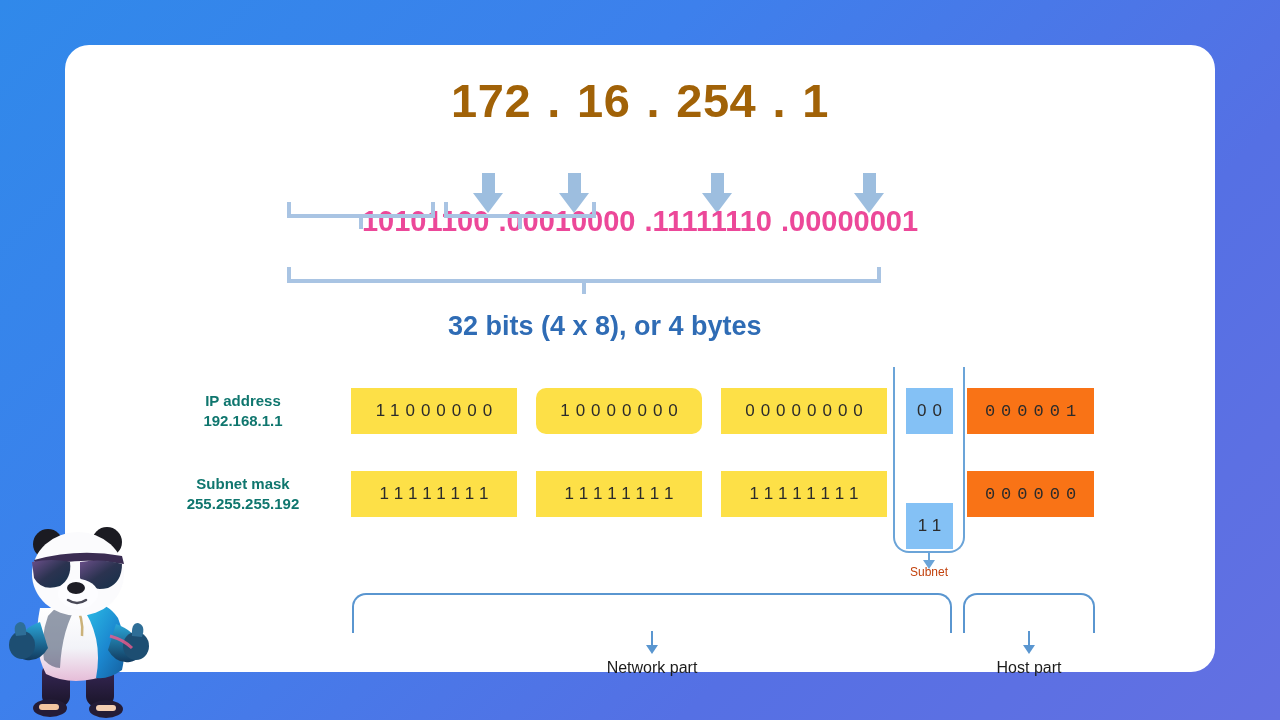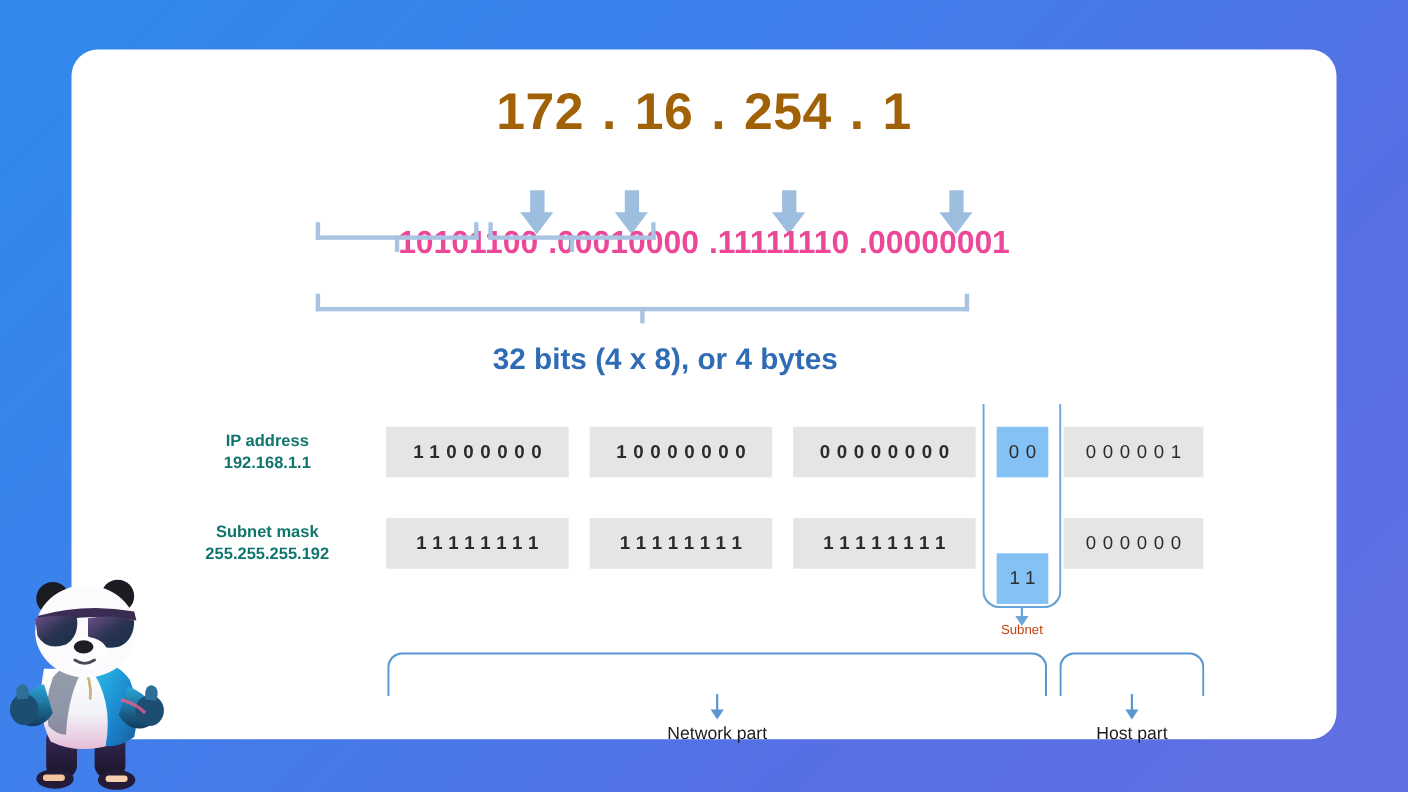--- a/index.html
+++ b/index.html
@@ -81,23 +81,23 @@
     line-height: 1.35; width: 190px;
   }
   .cell {
     position: absolute;
     height: 46px;
     display: flex; align-items: center; justify-content: center;
     font-size: 17px; color: #2b2b2b;
     letter-spacing: 6px; text-indent: 6px;
     font-family: "Liberation Sans", sans-serif;
   }
-  .cell.gray  { background: #e5e5e5; font-weight: bold; }
+  .cell.gray  { background: #fde047; }
   .cell.blue  { background: #84c1f5; }
-  .cell.green { background: #e5e5e5; }
+  .cell.green { background: #f97316; font-family: Liberation Mono, monospace; }
 
   
   .subnet-u {
     position: absolute;
     border: 2px solid #6ba4d8;
     border-top: none;
     border-bottom-left-radius: 16px;
     border-bottom-right-radius: 16px;
     background: transparent;
   }
@@ -207,21 +207,21 @@
   <div class="rowlabel" style="left:83px; top:346px;">
     <div>IP address</div>
     <div>192.168.1.1</div>
   </div>
   <div class="rowlabel" style="left:83px; top:429px;">
     <div>Subnet mask</div>
     <div>255.255.255.192</div>
   </div>
 
   <div class="cell gray" style="left:286px; top:343px; width:166px;">11000000</div>
-  <div class="cell gray" style="left:471px; top:343px; width:166px;">10000000</div>
+  <div class="cell gray" style="left:471px; top:343px; width:166px;border-radius:10px;">10000000</div>
   <div class="cell gray" style="left:656px; top:343px; width:166px;">00000000</div>
   <div class="cell blue" style="left:841px; top:343px; width:47px;">00</div>
   <div class="cell green" style="left:902px; top:343px; width:127px;">000001</div>
 
   <div class="cell gray" style="left:286px; top:426px; width:166px;">11111111</div>
   <div class="cell gray" style="left:471px; top:426px; width:166px;">11111111</div>
   <div class="cell gray" style="left:656px; top:426px; width:166px;">11111111</div>
   <div class="cell blue" style="left:841px; top:426px; width:47px;margin-top:32px;">11</div>
   <div class="cell green" style="left:902px; top:426px; width:127px;">000000</div>
 

